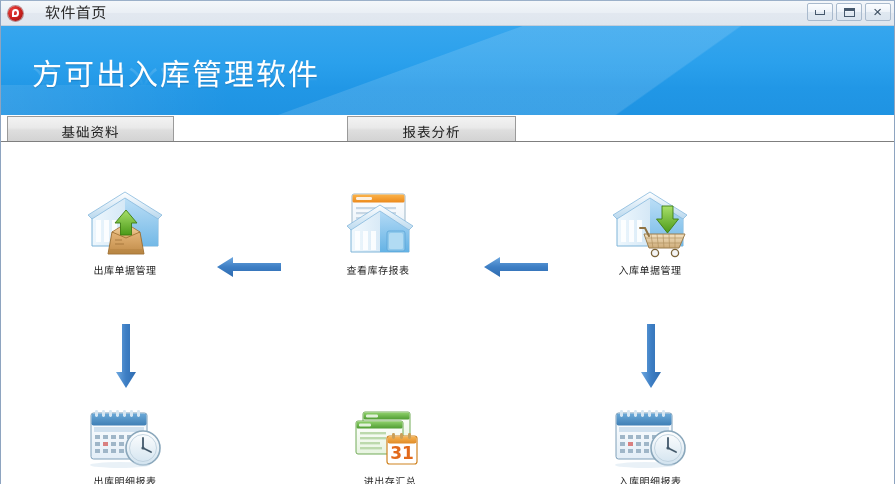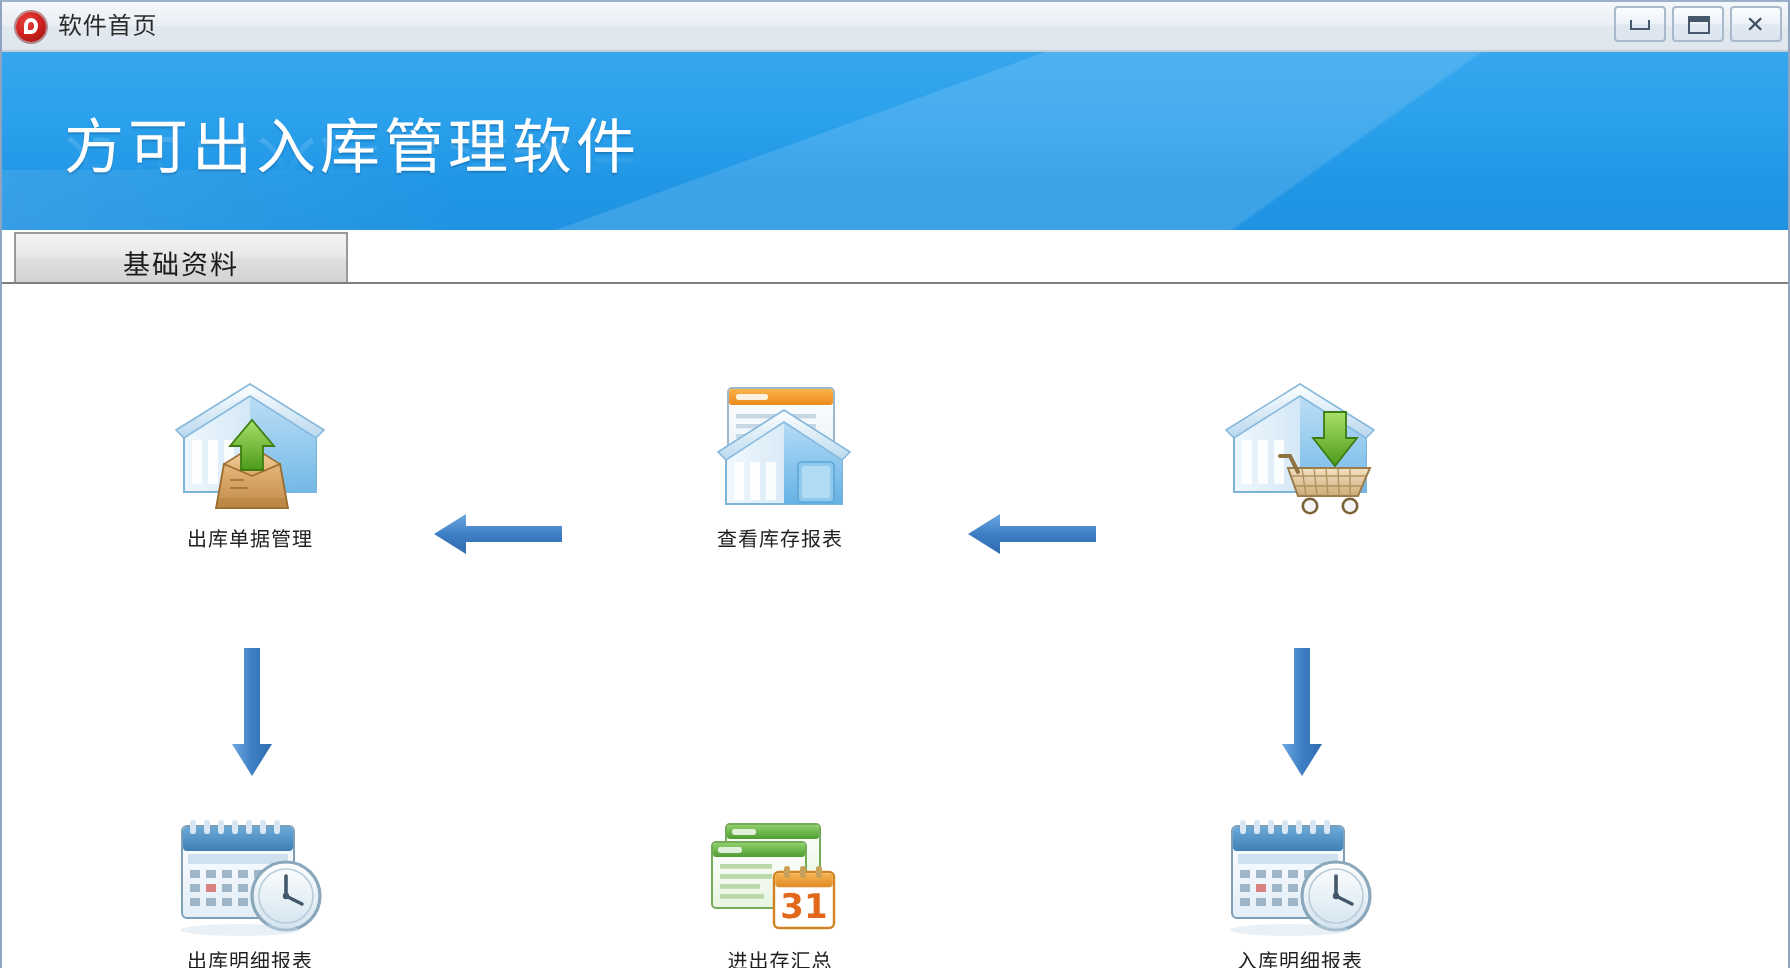--- a/index.html
+++ b/index.html
@@ -54,24 +54,25 @@
   .app-icon::before {
     content: "";
     position: absolute;
     left: 4px; top: 3.5px;
     width: 7px; height: 8px;
     border: 2px solid #ffffff;
     border-radius: 50% 50% 50% 0;
     box-sizing: border-box;
   }
   .titlebar-title {
-    font-size: 12px;
+    font-size: 15px;
     color: #2b2b2b;
     line-height: 1;
     letter-spacing: .4px;
+    margin-left: 16px;
   }
   .win-buttons {
     position: absolute;
     right: 3px;
     top: 2px;
     display: flex;
     gap: 3px;
   }
   .win-btn {
     width: 26px;
@@ -257,20 +258,23 @@
     <div class="streak2"></div>
     <div class="banner-title">方可出入库管理软件</div>
     <div class="banner-title-reflection">方可出入库管理软件</div>
   </div>
 
   <div class="tabstrip">
     <div class="tabs-underline"></div>
     <div class="tab" style="left:6px; width:167px;">
       <span>基础资料</span>
     </div>
+    <div class="tab" style="left:346px; width:169px;">
+      <span>报表分析</span>
+    </div>
   </div>
 
   <div class="content">
 
     <div class="node" style="left:49px; top:42px;">
       <div class="icon-wrap">
         <svg class="icon-svg" width="86" height="76" viewBox="0 0 86 76" xmlns="http://www.w3.org/2000/svg">
           <defs>
             <linearGradient id="roofG" x1="0" y1="0" x2="0" y2="1">
               <stop offset="0" stop-color="#ffffff"></stop>
@@ -323,21 +327,21 @@
           <linearGradient id="arrBlue" x1="0" y1="0" x2="0" y2="1">
             <stop offset="0" stop-color="#6ea8e0"></stop>
               <stop offset="0.5" stop-color="#3d7ec4"></stop>
               <stop offset="1" stop-color="#2f6cb0"></stop>
           </linearGradient>
         </defs>
         <path d="M2 13 L18 3 L18 9 L66 9 L66 17 L18 17 L18 23 Z" fill="url(#arrBlue)"></path>
       </svg>
     </div>
 
-    <div class="node" style="left:314px; top:42px;">
+    <div class="node" style="left:302px; top:42px;">
       <div class="icon-wrap">
         <svg class="icon-svg" width="86" height="76" viewBox="0 0 86 76" xmlns="http://www.w3.org/2000/svg">
           <defs>
             <linearGradient id="winTitle" x1="0" y1="0" x2="0" y2="1">
               <stop offset="0" stop-color="#fbb34a"></stop>
                 <stop offset="1" stop-color="#ec8a1c"></stop>
             </linearGradient>
             <linearGradient id="winBody" x1="0" y1="0" x2="0" y2="1">
               <stop offset="0" stop-color="#ffffff"></stop>
                 <stop offset="1" stop-color="#e9f1f8"></stop>
@@ -412,20 +416,21 @@
             <line x1="39" y1="52" x2="76" y2="52"></line>
               <line x1="40.5" y1="57" x2="74" y2="57"></line>
           </g>
           <path d="M33 42 L38 42 L42 50" fill="none" stroke="#8f7243" stroke-width="2" stroke-linecap="round"></path>
           <circle cx="48" cy="67" r="3.6" fill="#f4f4f4" stroke="#7a6339" stroke-width="1.3"></circle>
           <circle cx="68" cy="67" r="3.6" fill="#f4f4f4" stroke="#7a6339" stroke-width="1.3"></circle>
 
           <path d="M55 20 L66 20 L66 33 L71.5 33 L60.5 47 L49.5 33 L55 33 Z" fill="url(#grnArrow2)" stroke="#3d7d12" stroke-width="0.9"></path>
         </svg>
       </div>
+      <div class="node-label">入库单据管理</div>
     </div>
 
     <div class="arrow" style="left:112px; top:180px;">
       <svg width="26" height="68" viewBox="0 0 26 68" xmlns="http://www.w3.org/2000/svg">
         <defs>
           <linearGradient id="arrBlueV" x1="0" y1="0" x2="1" y2="0">
             <stop offset="0" stop-color="#6ea8e0"></stop>
               <stop offset="0.5" stop-color="#3d7ec4"></stop>
               <stop offset="1" stop-color="#2f6cb0"></stop>
           </linearGradient>

